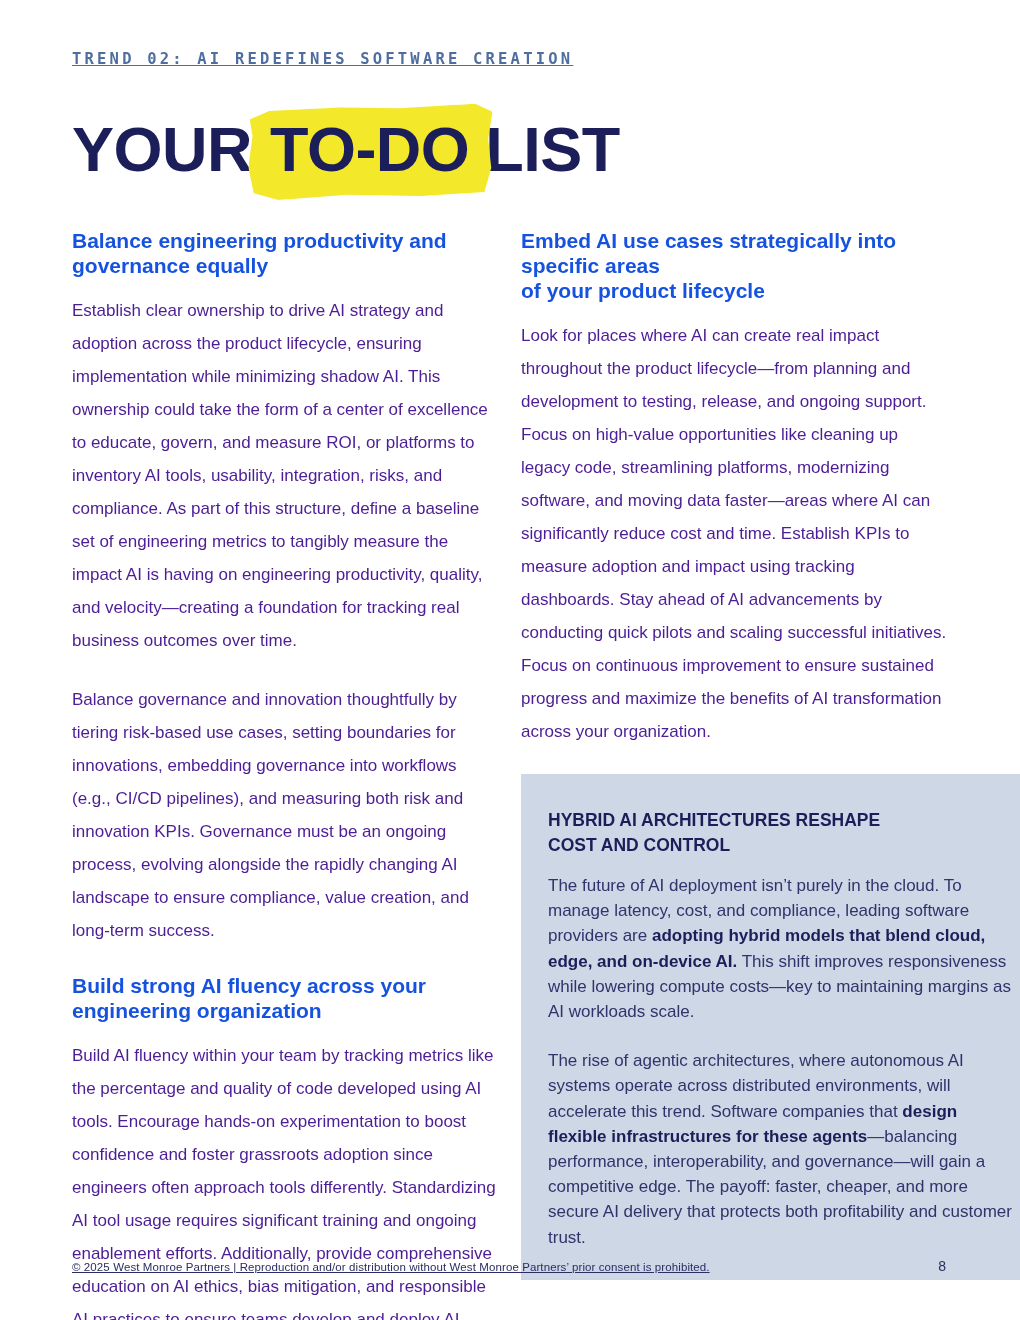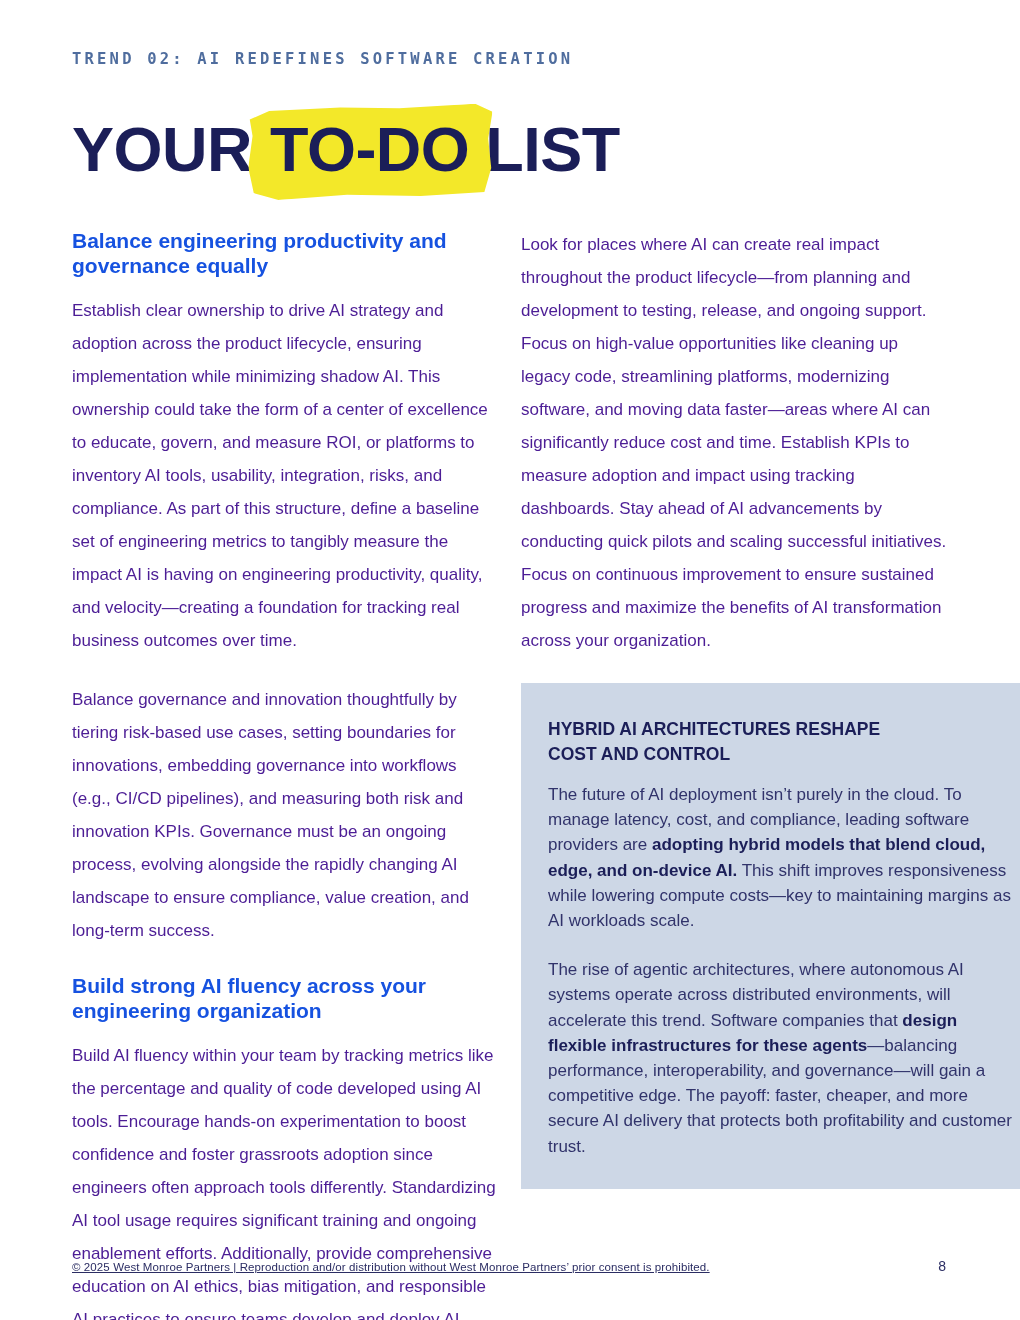--- a/index.html
+++ b/index.html
@@ -19,20 +19,21 @@
   
   .eyebrow {
     position: absolute;
     left: 72px;
     top: 50px;
     font-family: "DejaVu Sans Mono", monospace;
     font-weight: bold;
     font-size: 15.5px;
     letter-spacing: 3.2px;
     color: #4f6d9e;
+    text-decoration: underline;
   }
 
   .page-title {
     position: absolute;
     left: 72px;
     top: 112px;
     font-size: 63px;
     line-height: 74px;
     font-weight: bold;
     letter-spacing: -0.5px;
@@ -151,20 +152,22 @@
 governance equally</div>
     <p class="body-para">Establish clear ownership to drive AI strategy and adoption across the product lifecycle, ensuring implementation while minimizing shadow AI. This ownership could take the form of a center of excellence to educate, govern, and measure ROI, or platforms to inventory AI tools, usability, integration, risks, and compliance. As part of this structure, define a baseline set of engineering metrics to tangibly measure the impact AI is having on engineering productivity, quality, and velocity—creating a foundation for tracking real business outcomes over time.</p>
     <p class="body-para">Balance governance and innovation thoughtfully by tiering risk-based use cases, setting boundaries for innovations, embedding governance into workflows (e.g., CI/CD pipelines), and measuring both risk and innovation KPIs. Governance must be an ongoing process, evolving alongside the rapidly changing AI landscape to ensure compliance, value creation, and long-term success.</p>
 
     <div class="subhead second">Build strong AI fluency across your
 engineering organization</div>
     <p class="body-para">Build AI fluency within your team by tracking metrics like the percentage and quality of code developed using AI tools. Encourage hands-on experimentation to boost confidence and foster grassroots adoption since engineers often approach tools differently. Standardizing AI tool usage requires significant training and ongoing enablement efforts. Additionally, provide comprehensive education on AI ethics, bias mitigation, and responsible AI practices to ensure teams develop and deploy AI solutions thoughtfully and effectively. Investing in these initiatives will empower your team to leverage AI responsibly and consistently across projects.</p>
   </div>
 
   <div class="col-right">
+    <div class="subhead">Embed AI use cases strategically into specific areas
+of your product lifecycle</div>
     <p class="body-para">Look for places where AI can create real impact throughout the product lifecycle—from planning and development to testing, release, and ongoing support. Focus on high-value opportunities like cleaning up legacy code, streamlining platforms, modernizing software, and moving data faster—areas where AI can significantly reduce cost and time.  Establish KPIs to measure adoption and impact using tracking dashboards. Stay ahead of AI advancements by conducting quick pilots and scaling successful initiatives. Focus on continuous improvement to ensure sustained progress and maximize the benefits of AI transformation across your organization.</p>
 
     <div class="callout">
       <div class="callout-heading">HYBRID AI ARCHITECTURES RESHAPE
 COST AND CONTROL</div>
       <p class="callout-para"><span>The future of AI deployment isn’t purely in the cloud. To manage latency, cost, and compliance, leading software providers are </span><b>adopting hybrid models that blend cloud, edge, and on-device AI.</b><span> This shift improves responsiveness while lowering compute costs—key to maintaining margins as AI workloads scale.</span></p>
       <p class="callout-para"><span>The rise of agentic architectures, where autonomous AI systems operate across distributed environments, will accelerate this trend. Software companies that </span><b>design flexible infrastructures for these agents</b><span>—balancing performance, interoperability, and governance—will gain a competitive edge. The payoff: faster, cheaper, and more secure AI delivery that protects both profitability and customer trust.</span></p>
     </div>
   </div>
 

